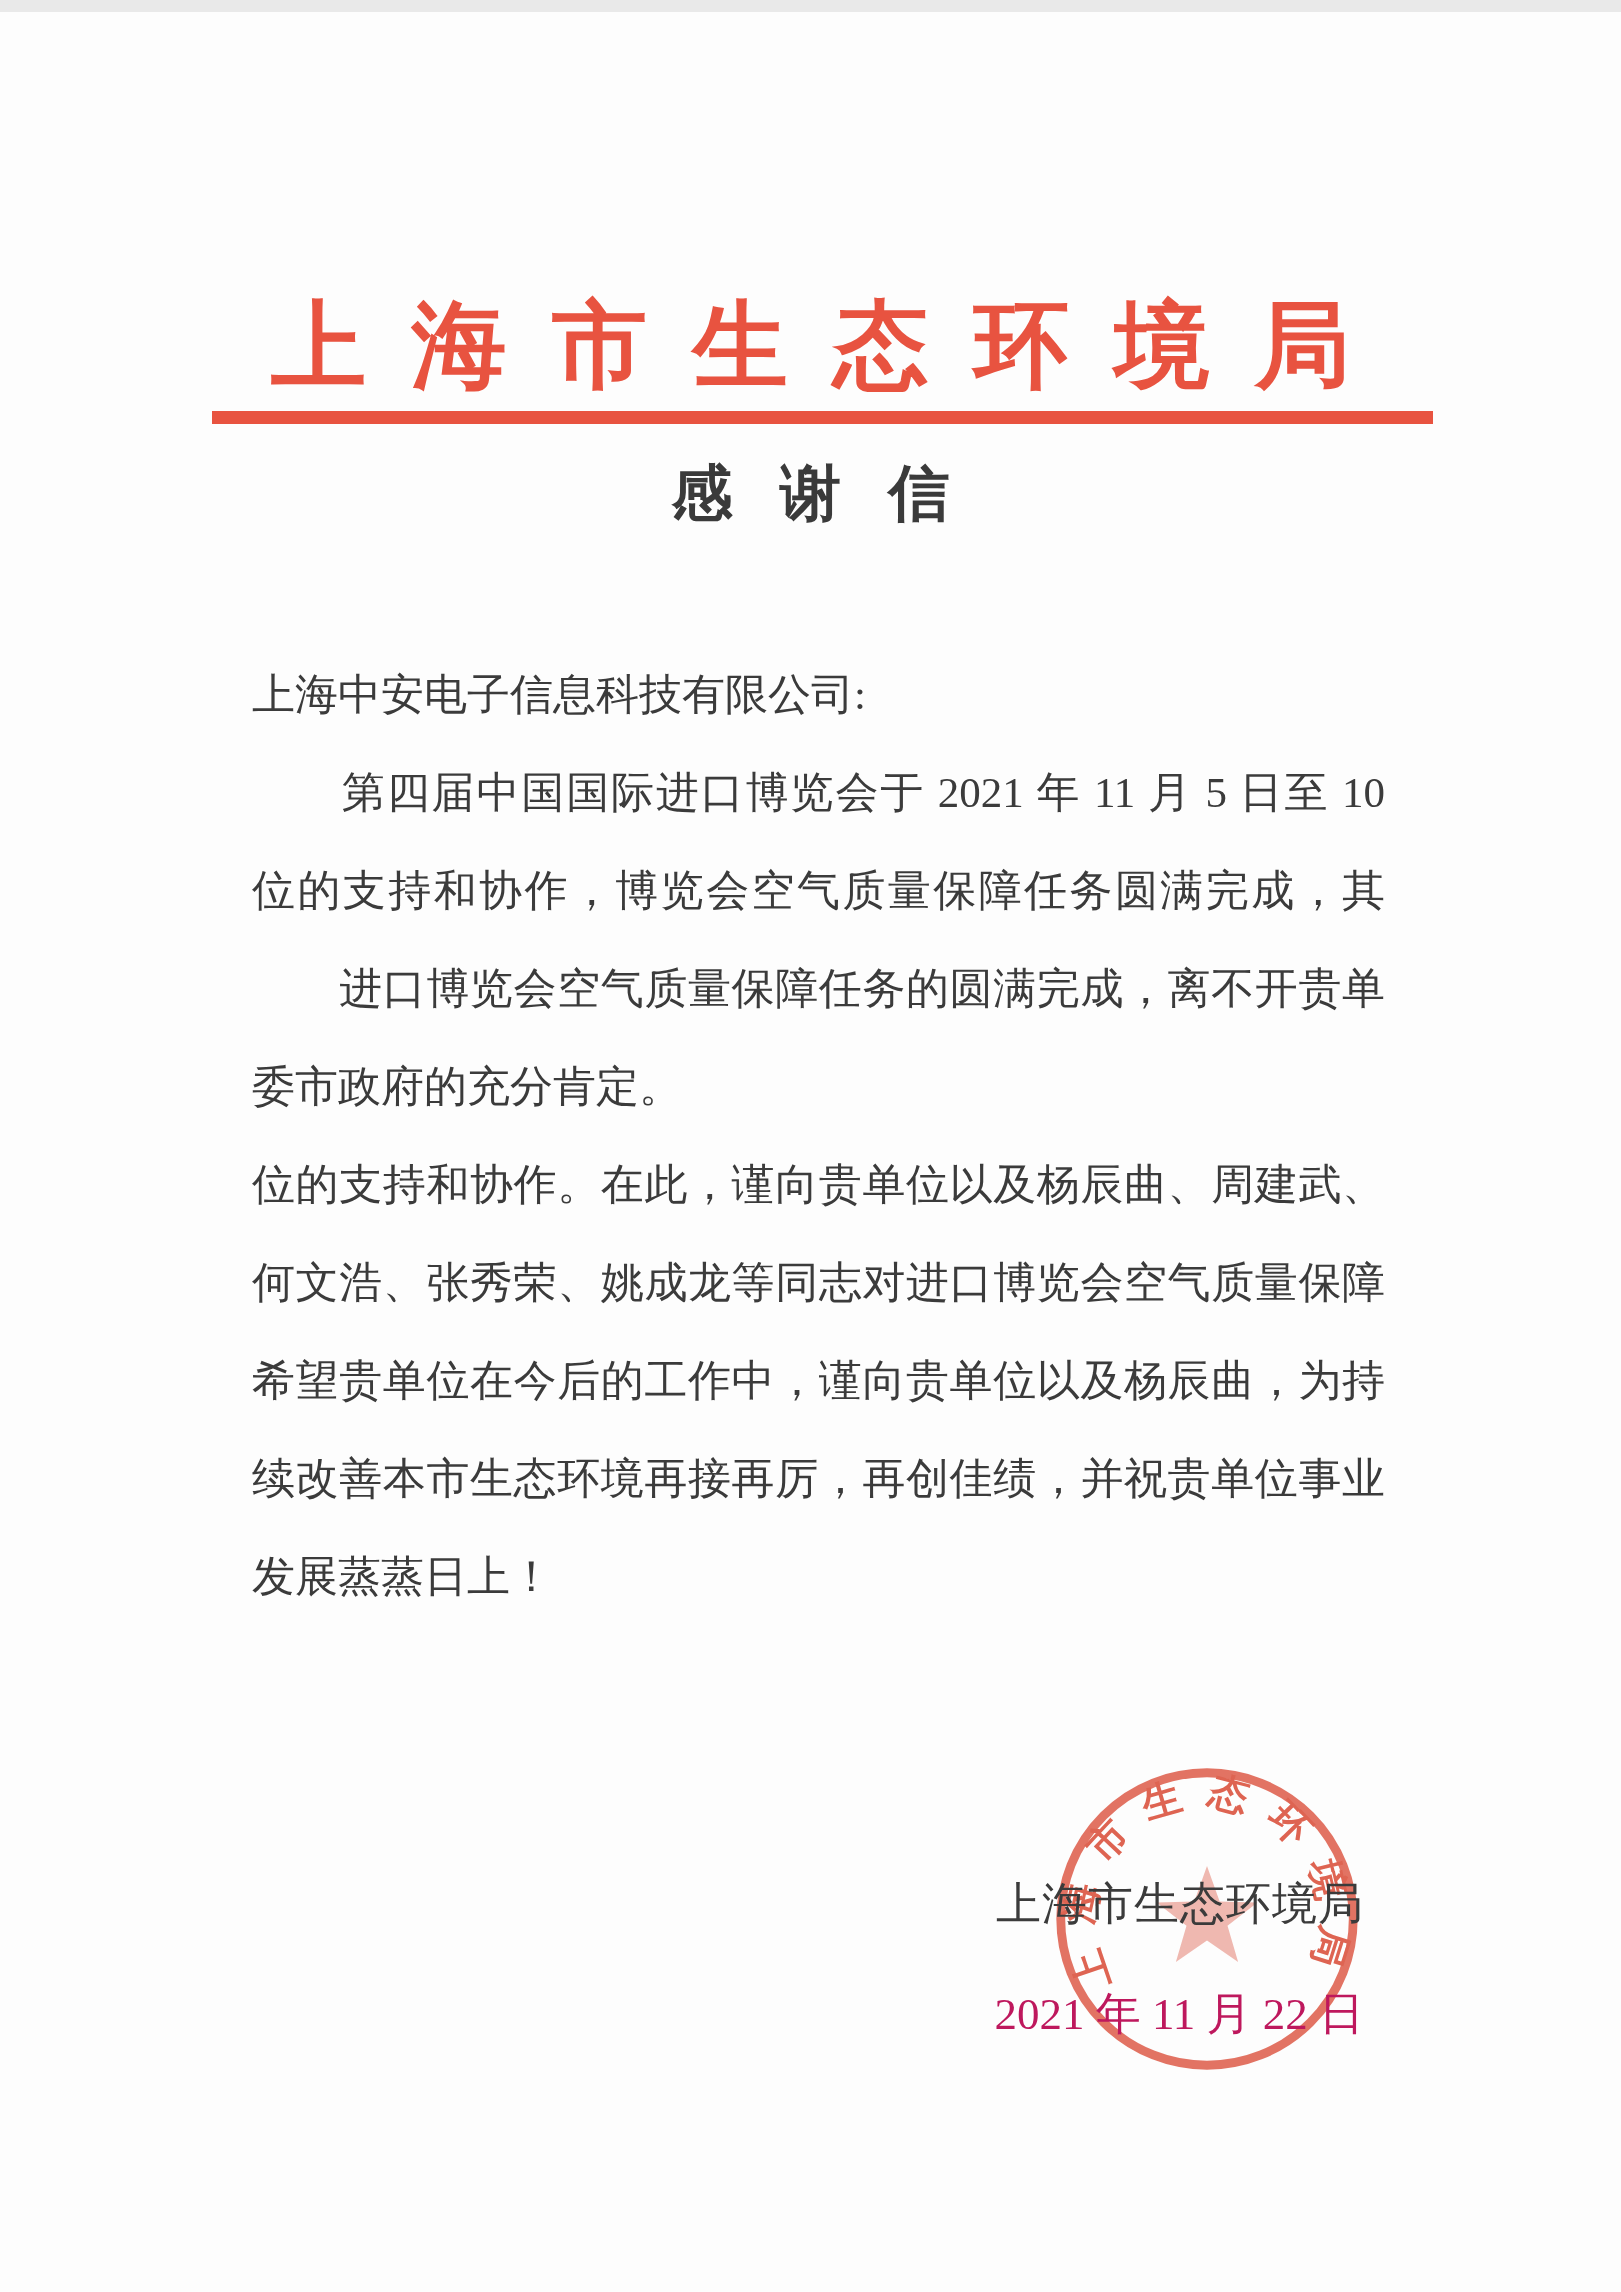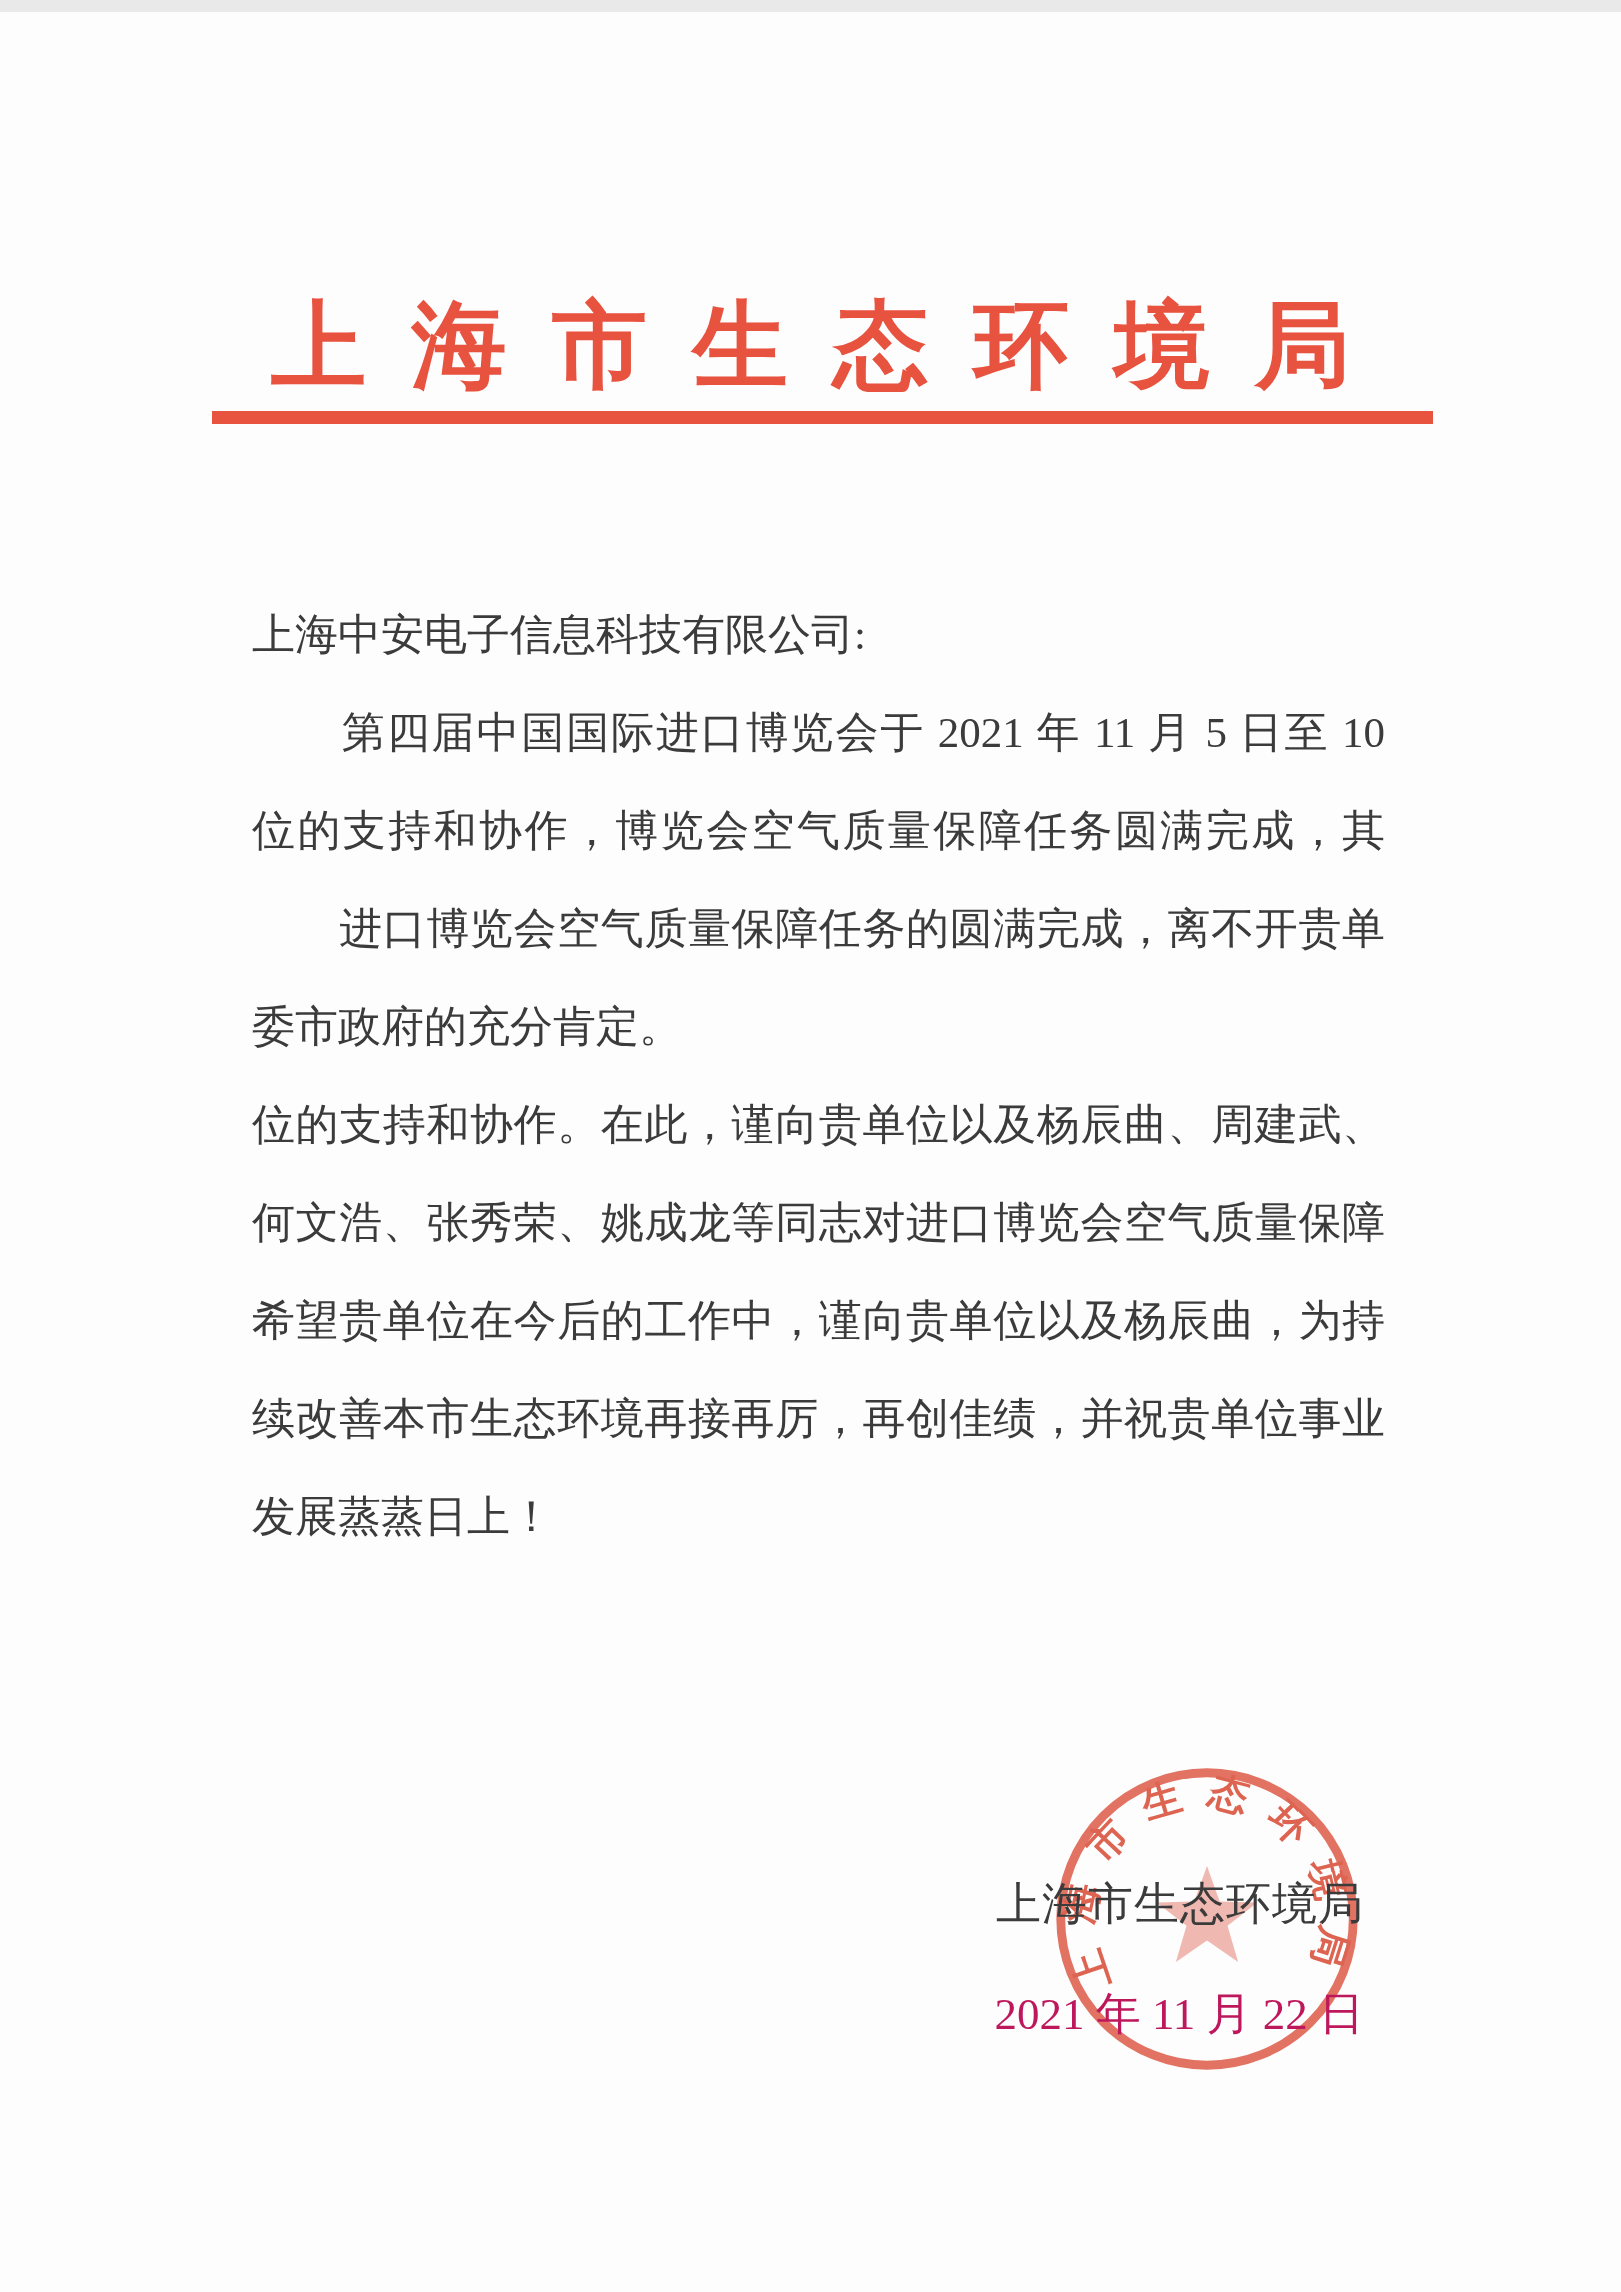--- a/index.html
+++ b/index.html
@@ -24,21 +24,21 @@
     width:1221px; height:12.7px;
     background:#e85340;
   }
   .doc-title {
     position:absolute; top:441px; left:0; width:100%;
     text-align:center;
     font-size:61px; font-weight:700; color:#3a3a3a;
     letter-spacing:0.78em; text-indent:0.78em;
   }
   .letter-body {
-    position:absolute; left:252px; top:574px; width:1133px;
+    position:absolute; left:252px; top:634px; width:1133px;
     font-size:43px; line-height:98px; color:#3b3b3b;
   }
   .line { min-height:98px; }
   .jl { text-align:justify; text-align-last:justify; }
   .sig-name {
     position:absolute; right:257px; top:1862px;
     font-size:45px; letter-spacing:1px; color:#3b3b3b; z-index:2;
   }
   .sig-date {
     position:absolute; right:257px; top:1972px;
@@ -57,20 +57,21 @@
 </style>
 </head>
 <body>
 
 <div class="page">
 
   <div class="agency">上海市生态环境局</div>
 
   <div class="rule"></div>
 
+  <div class="doc-title">感谢信</div>
 
   <div class="letter-body">
     <div class="line">上海中安电子信息科技有限公司:</div>
 
     <div class="line jl">　　第四届中国国际进口博览会于 2021 年 11 月 5 日至 10</div>
     <div class="line jl">位的支持和协作，博览会空气质量保障任务圆满完成，其</div>
     <div class="line jl">　　进口博览会空气质量保障任务的圆满完成，离不开贵单</div>
 
     <div class="line">委市政府的充分肯定。</div>
     <div class="line jl">位的支持和协作。在此，谨向贵单位以及杨辰曲、周建武、</div>

